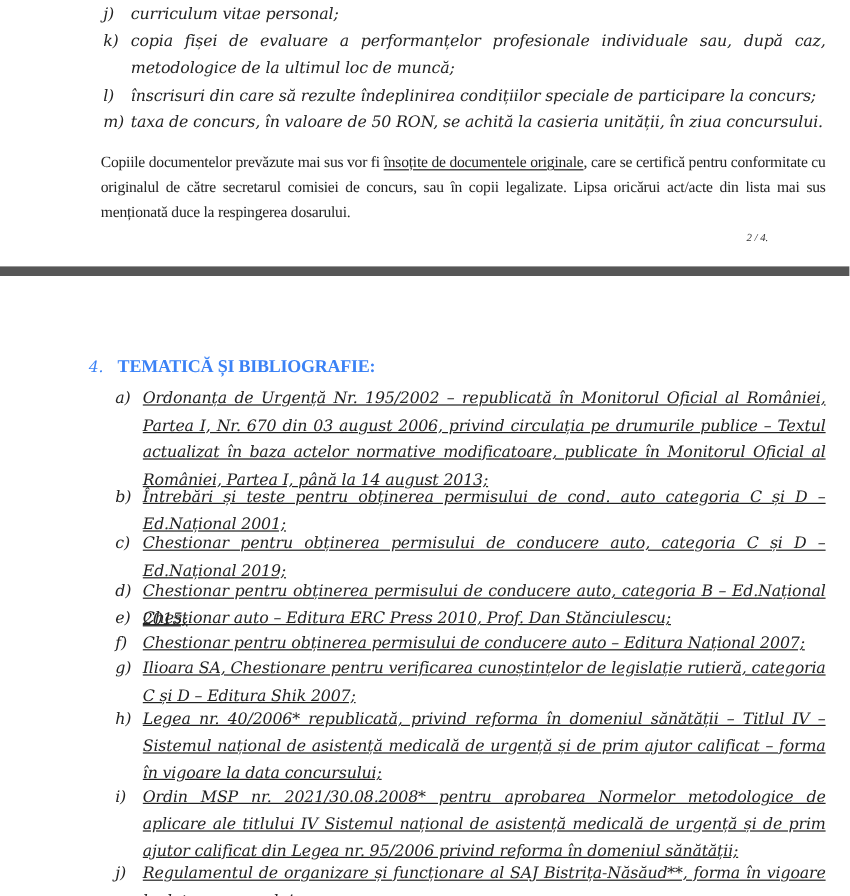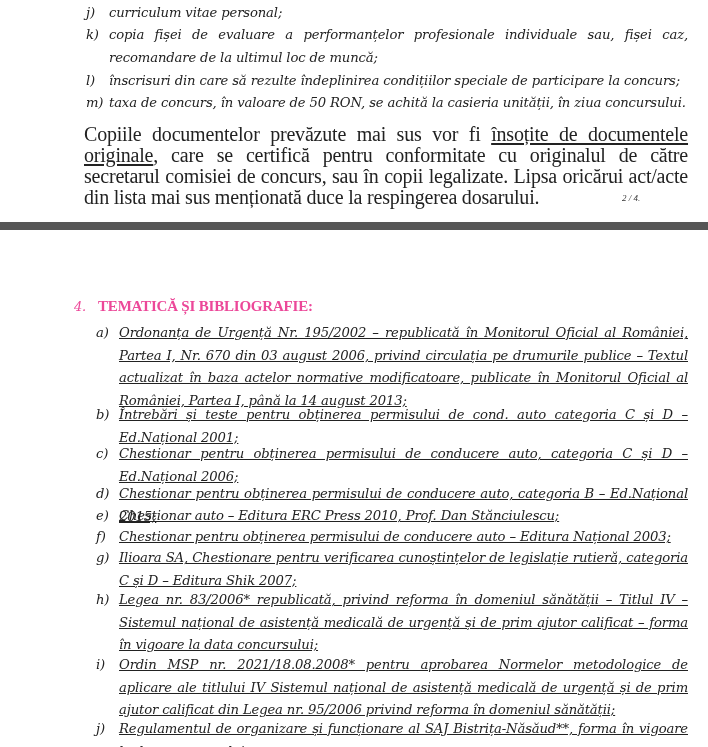--- a/index.html
+++ b/index.html
@@ -10,42 +10,42 @@
     .separator { position: absolute; left: 0; top: 222px; width: 708px; height: 8px; background: #565656; }
 
     .item { position: absolute; font-family: "DejaVu Serif", "Liberation Serif", serif; font-style: italic; font-size: 13.2px; line-height: 22.5px; color: #222; letter-spacing: -0.15px; }
     .item .lbl { position: absolute; left: 0; top: 0; }
     .item .txt { display: block; text-align: justify; text-align-last: left; }
 
     
     .top-item { left: 86px; width: 602px; }
     .top-item .txt { margin-left: 23px; }
 
-    .para { position: absolute; left: 84px; width: 604px; font-family: "Liberation Serif", "DejaVu Serif", serif; font-size: 20px; line-height: 21px; color: #222; text-align: justify; text-align-last: left; letter-spacing: -0.2px; }
+    .para { position: absolute; left: 84px; width: 604px; font-family: "Liberation Serif", "DejaVu Serif", serif; font-size: 13px; line-height: 21px; color: #222; text-align: justify; text-align-last: left; letter-spacing: -0.2px; }
     .para u { text-decoration: underline; text-underline-offset: 2px; }
 
     .page-num { position: absolute; left: 622px; top: 193px; font-family: "Liberation Serif", serif; font-style: italic; font-size: 9px; color: #333; }
 
-    .heading { position: absolute; left: 74px; top: 298px; font-family: "Liberation Serif", "DejaVu Serif", serif; font-size: 15px; font-weight: bold; color: #ec4899; letter-spacing: -0.2px; }
+    .heading { position: absolute; left: 74px; top: 298px; font-family: "Liberation Serif", "DejaVu Serif", serif; font-size: 15px; font-weight: bold; color: #3b82f6; letter-spacing: -0.2px; }
     .heading .num { font-weight: normal; font-style: italic; font-family: "DejaVu Serif", serif; font-size: 13px; margin-right: 12px; }
 
     .sec-item { left: 96px; width: 592px; }
     .sec-item .txt { margin-left: 23px; text-decoration: underline; }
   </style>
 </head>
 <body>
 
 <div class="page page-top">
   <div class="item top-item" style="top:2px">
     <span class="lbl">j)</span>
     <span class="txt">curriculum vitae personal;</span>
   </div>
   <div class="item top-item" style="top:24px">
     <span class="lbl">k)</span>
-    <span class="txt">copia fișei de evaluare a performanțelor profesionale individuale sau, fișei caz, recomandare de la ultimul loc de muncă;</span>
+    <span class="txt">copia fișei de evaluare a performanțelor profesionale individuale sau, după caz, metodologice de la ultimul loc de muncă;</span>
   </div>
   <div class="item top-item" style="top:70px">
     <span class="lbl">l)</span>
     <span class="txt">înscrisuri din care să rezulte îndeplinirea condițiilor speciale de participare la concurs;</span>
   </div>
   <div class="item top-item" style="top:92px">
     <span class="lbl">m)</span>
     <span class="txt">taxa de concurs, în valoare de 50 RON, se achită la casieria unității, în ziua concursului.</span>
   </div>
 
@@ -65,42 +65,42 @@
 <div class="item sec-item" style="top:322px">
   <span class="lbl">a)</span>
   <span class="txt">Ordonanța de Urgență Nr. 195/2002 – republicată în Monitorul Oficial al României, Partea I, Nr. 670 din 03 august 2006, privind circulația pe drumurile publice – Textul actualizat în baza actelor normative modificatoare, publicate în Monitorul Oficial al României, Partea I, până la 14 august 2013;</span>
 </div>
 <div class="item sec-item" style="top:404px">
   <span class="lbl">b)</span>
   <span class="txt">Întrebări și teste pentru obținerea permisului de cond. auto categoria C și D – Ed.Național 2001;</span>
 </div>
 <div class="item sec-item" style="top:443px">
   <span class="lbl">c)</span>
-  <span class="txt">Chestionar pentru obținerea permisului de conducere auto, categoria C și D – Ed.Național 2006;</span>
+  <span class="txt">Chestionar pentru obținerea permisului de conducere auto, categoria C și D – Ed.Național 2019;</span>
 </div>
 <div class="item sec-item" style="top:483px">
   <span class="lbl">d)</span>
   <span class="txt">Chestionar pentru obținerea permisului de conducere auto, categoria B – Ed.Național 2015;</span>
 </div>
 <div class="item sec-item" style="top:505px">
   <span class="lbl">e)</span>
   <span class="txt">Chestionar auto – Editura ERC Press 2010, Prof. Dan Stănciulescu;</span>
 </div>
 <div class="item sec-item" style="top:526px">
   <span class="lbl">f)</span>
-  <span class="txt">Chestionar pentru obținerea permisului de conducere auto – Editura Național 2003;</span>
+  <span class="txt">Chestionar pentru obținerea permisului de conducere auto – Editura Național 2007;</span>
 </div>
 <div class="item sec-item" style="top:547px">
   <span class="lbl">g)</span>
   <span class="txt">Ilioara SA, Chestionare pentru verificarea cunoștințelor de legislație rutieră, categoria C și D – Editura Shik 2007;</span>
 </div>
 <div class="item sec-item" style="top:589px">
   <span class="lbl">h)</span>
-  <span class="txt">Legea nr. 83/2006* republicată, privind reforma în domeniul sănătății – Titlul IV – Sistemul național de asistență medicală de urgență și de prim ajutor calificat – forma în vigoare la data concursului;</span>
+  <span class="txt">Legea nr. 40/2006* republicată, privind reforma în domeniul sănătății – Titlul IV – Sistemul național de asistență medicală de urgență și de prim ajutor calificat – forma în vigoare la data concursului;</span>
 </div>
 <div class="item sec-item" style="top:654px">
   <span class="lbl">i)</span>
-  <span class="txt">Ordin MSP nr. 2021/18.08.2008*  pentru aprobarea Normelor metodologice de aplicare ale titlului IV Sistemul național de asistență medicală de urgență și de prim ajutor calificat din Legea nr. 95/2006 privind reforma în domeniul sănătății;</span>
+  <span class="txt">Ordin MSP nr. 2021/30.08.2008*  pentru aprobarea Normelor metodologice de aplicare ale titlului IV Sistemul național de asistență medicală de urgență și de prim ajutor calificat din Legea nr. 95/2006 privind reforma în domeniul sănătății;</span>
 </div>
 <div class="item sec-item" style="top:718px">
   <span class="lbl">j)</span>
   <span class="txt">Regulamentul de organizare și funcționare al SAJ Bistrița-Năsăud**, forma în vigoare la data concursului;</span>
 </div>
 
 </body></html>

